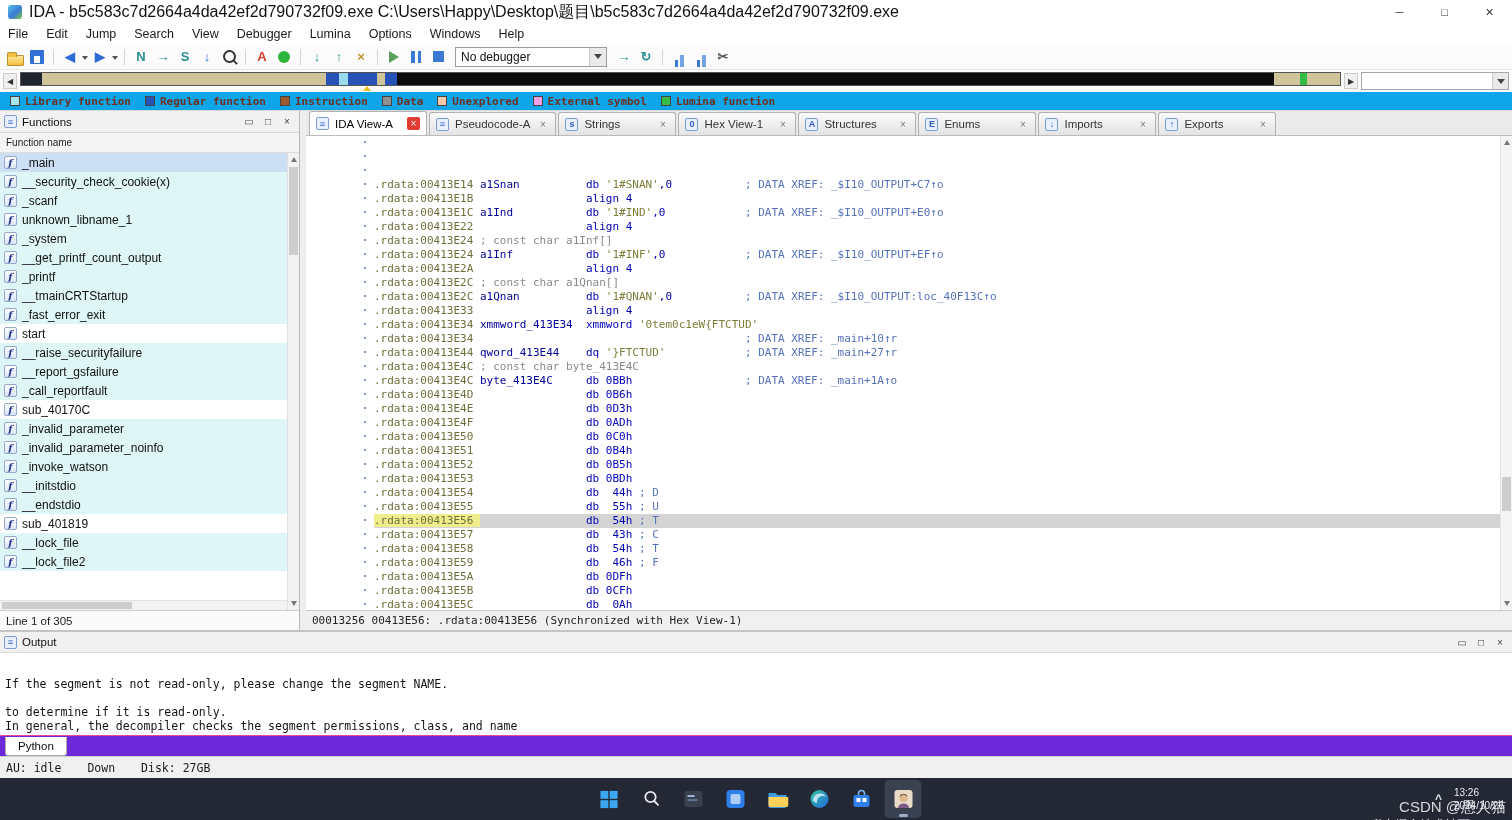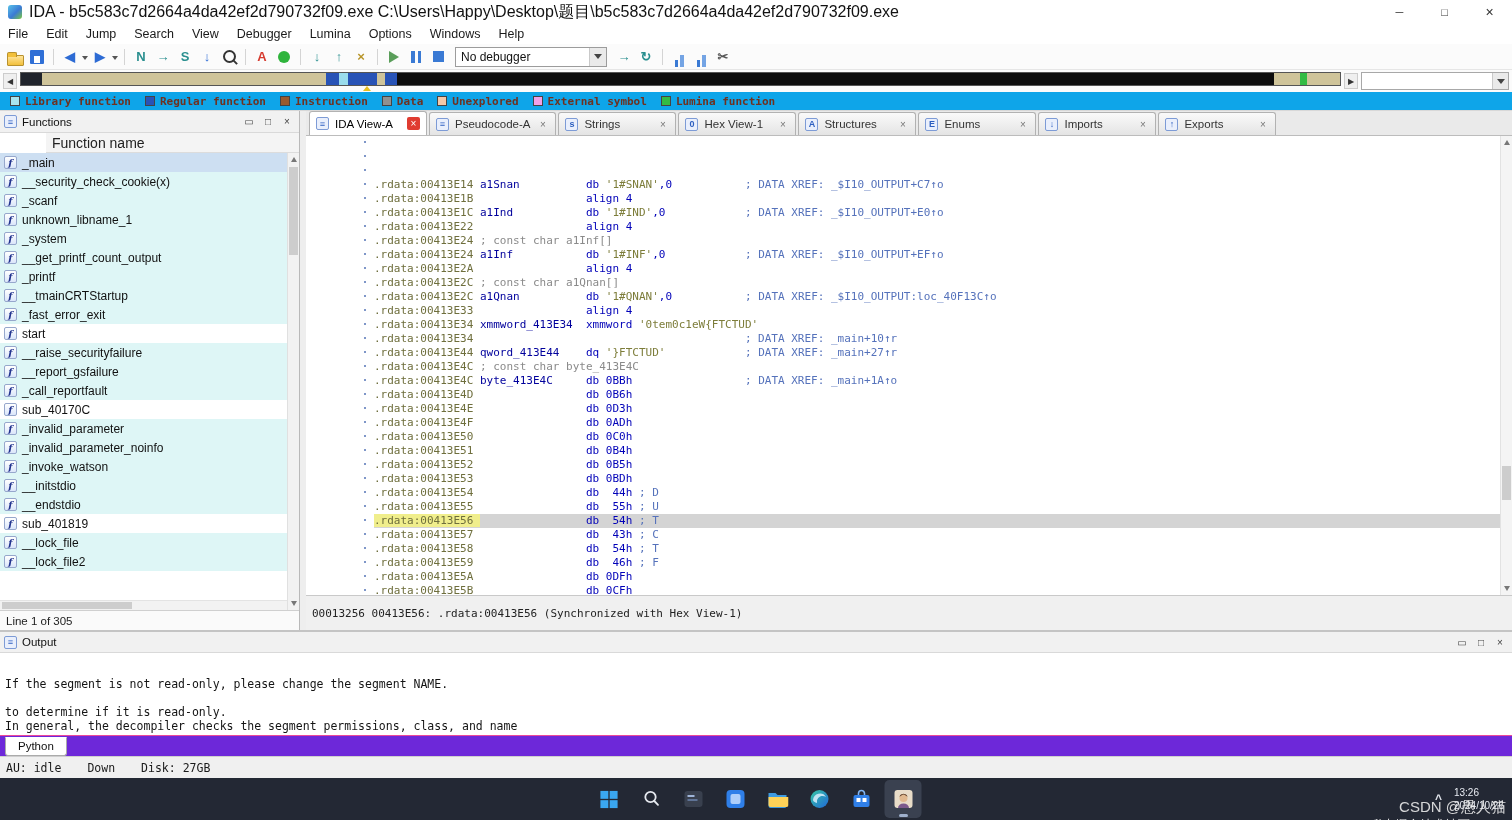--- a/index.html
+++ b/index.html
@@ -64,21 +64,21 @@
   .main { flex:1; display:flex; min-height:0; border-top:1px solid #d8d8d8; }
   .splitter { width:6px; background:#eeeeee; flex:0 0 auto; }
 
   
   .fpanel { width:300px; flex:0 0 auto; display:flex; flex-direction:column; background:#fff; border-right:1px solid #b9b9b9; }
   .panel-title { height:22px; background:#f1f1f1; border-bottom:1px solid #d9d9d9; display:flex; align-items:center; padding:0 4px; gap:5px; }
   .panel-ico { width:13px; height:13px; border:1px solid #7d9bd6; border-radius:2px; background:#e9effc; color:#2d5fc0; font-size:9px; display:flex; align-items:center; justify-content:center; }
   .panel-title .ptext { flex:1; font-size:11.5px; color:#111; }
   .panel-btns { display:flex; gap:3px; }
   .panel-btn { width:16px; height:16px; display:flex; align-items:center; justify-content:center; font-size:10px; color:#444; }
-  .fheader { height:20px; background:#f4f4f4; border-bottom:1px solid #dcdcdc; display:flex; align-items:center; padding-left:6px; font-size:14px; color:#222;margin-left:46px; }
+  .fheader { height:20px; background:#f4f4f4; border-bottom:1px solid #dcdcdc; display:flex; align-items:center; padding-left:6px; font-size:10px; color:#222; }
   .flist { flex:1; position:relative; overflow:hidden; padding-right:12px; }
   .fn { height:19px; display:flex; align-items:center; gap:5px; padding-left:4px; white-space:nowrap; }
   .fn.lib { background:#def6f6; }
   .fn.sel { background:#cddff2; }
   .ficon { width:13px; height:13px; border:1px solid #96a7cc; border-radius:2px; background:linear-gradient(#ffffff,#dbe6fa); color:#23348f; font:italic bold 10px "DejaVu Serif", serif; display:flex; align-items:center; justify-content:center; flex:0 0 auto; }
   .fname { font-size:12px; color:#111; }
   .vscroll { position:absolute; right:0; top:0; bottom:0; width:12px; background:#f2f2f2; border-left:1px solid #e0e0e0; }
   .vscroll::before { content:""; position:absolute; top:4px;  left:2.5px; border-left:3.5px solid transparent; border-right:3.5px solid transparent; border-bottom:5px solid #777; }
   .vscroll::after  { content:""; position:absolute; bottom:4px; left:2.5px; border-left:3.5px solid transparent; border-right:3.5px solid transparent; border-top:5px solid #777; }
   .vthumb { position:absolute; left:1px; right:1px; background:#cdcdcd; }
@@ -104,21 +104,21 @@
                 background:repeating-linear-gradient(to bottom, transparent 0 5px, #7e96c8 5px 7px, transparent 7px 14px); }
   .dl { height:14px; }
   .dl.sel { background:#d4d4d4; }
   .dl.sel .sg-a { background:#f0ee8c; }
   .sg-a { color:#6e6e3c; } .sg-n { color:#00009c; } .sg-k { color:#0000b8; }
   .sg-s { color:#7d7d3a; } .sg-c { color:#5572bb; } .sg-g { color:#8a8a8a; } .sg-p { color:#000; }
   .dscroll { position:absolute; right:0; top:0; bottom:0; width:12px; background:#f4f4f4; border-left:1px solid #e2e2e2; }
   .dscroll::before { content:""; position:absolute; top:4px; left:2.5px; border-left:3.5px solid transparent; border-right:3.5px solid transparent; border-bottom:5px solid #777; }
   .dscroll::after { content:""; position:absolute; bottom:4px; left:2.5px; border-left:3.5px solid transparent; border-right:3.5px solid transparent; border-top:5px solid #777; }
   .dthumb { top:72%; height:34px; }
-  .disasm-status { height:35px; background:#f0f0f0; border-top:1px solid #c9c9c9; display:flex; align-items:center; padding-left:6px;
+  .disasm-status { height:20px; background:#f0f0f0; border-top:1px solid #c9c9c9; display:flex; align-items:center; padding-left:6px;
                    font:11px "DejaVu Sans Mono", monospace; color:#222; flex:0 0 auto; }
 
   
   .opanel { height:126px; flex:0 0 auto; display:flex; flex-direction:column; border-top:2px solid #c4c4c4; background:#fff; }
   .obody { height:84px; overflow:hidden; padding:0 5px; font:11.5px/14px "DejaVu Sans Mono", monospace; color:#141414; white-space:pre; }
   .out-lines { margin-top:-4px; }
   .otabs { height:22px; background:#6d28d9; border-top:1px solid #ec4899; display:flex; align-items:flex-end; padding-left:5px; }
   .otab { padding:2px 12px 3px; background:#fff; border:1px solid #ababab; border-top:1px solid #fff; border-radius:0 0 3px 3px; font-size:11.5px; color:#111; }
 
   

